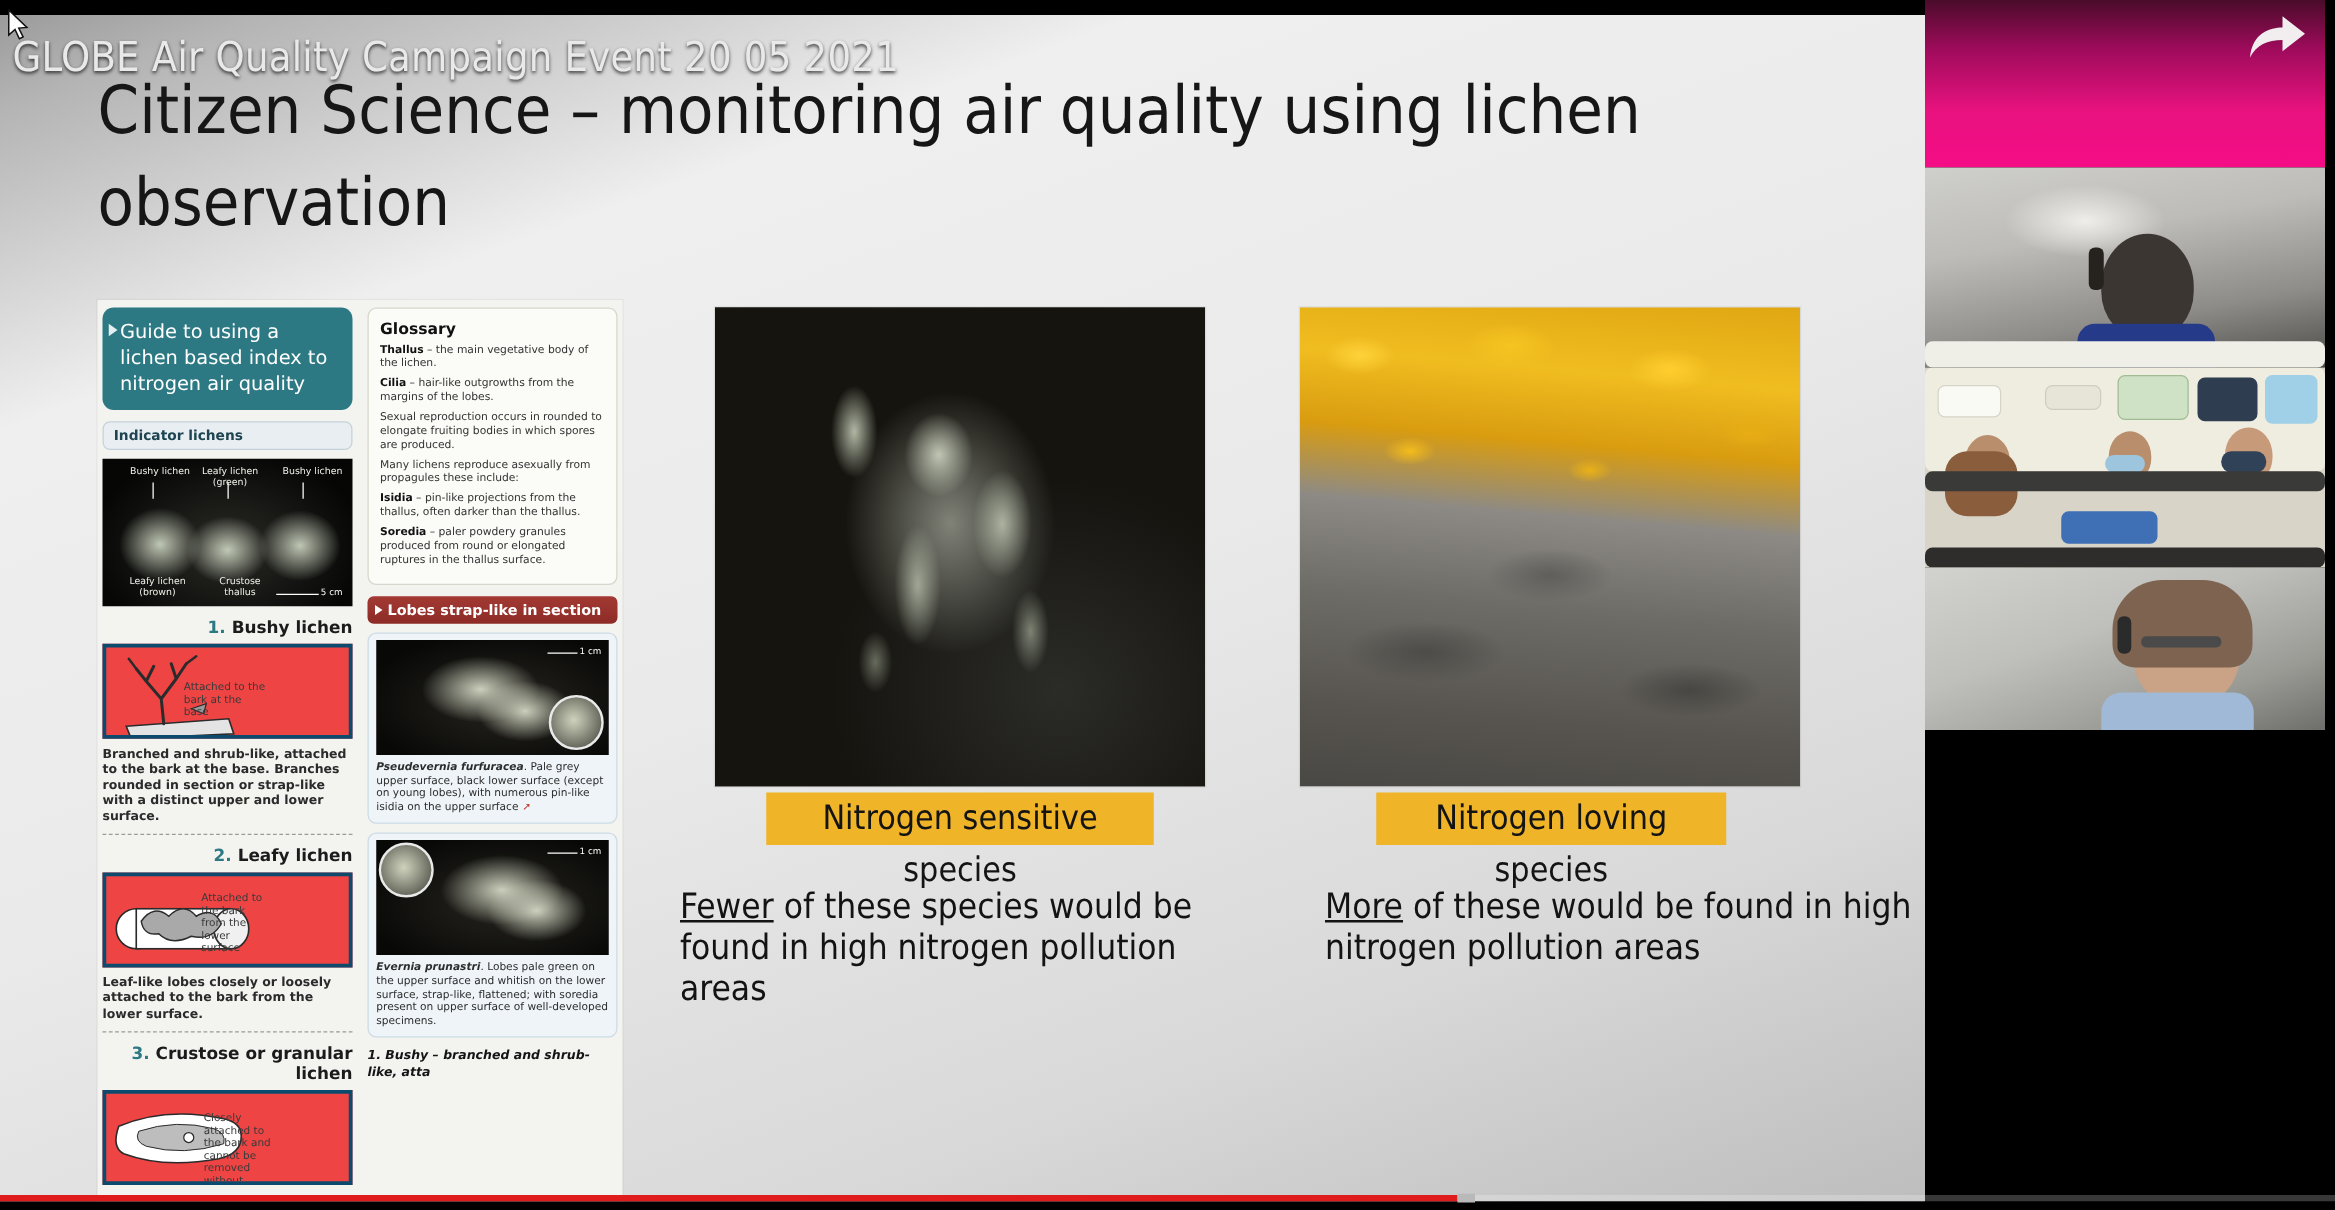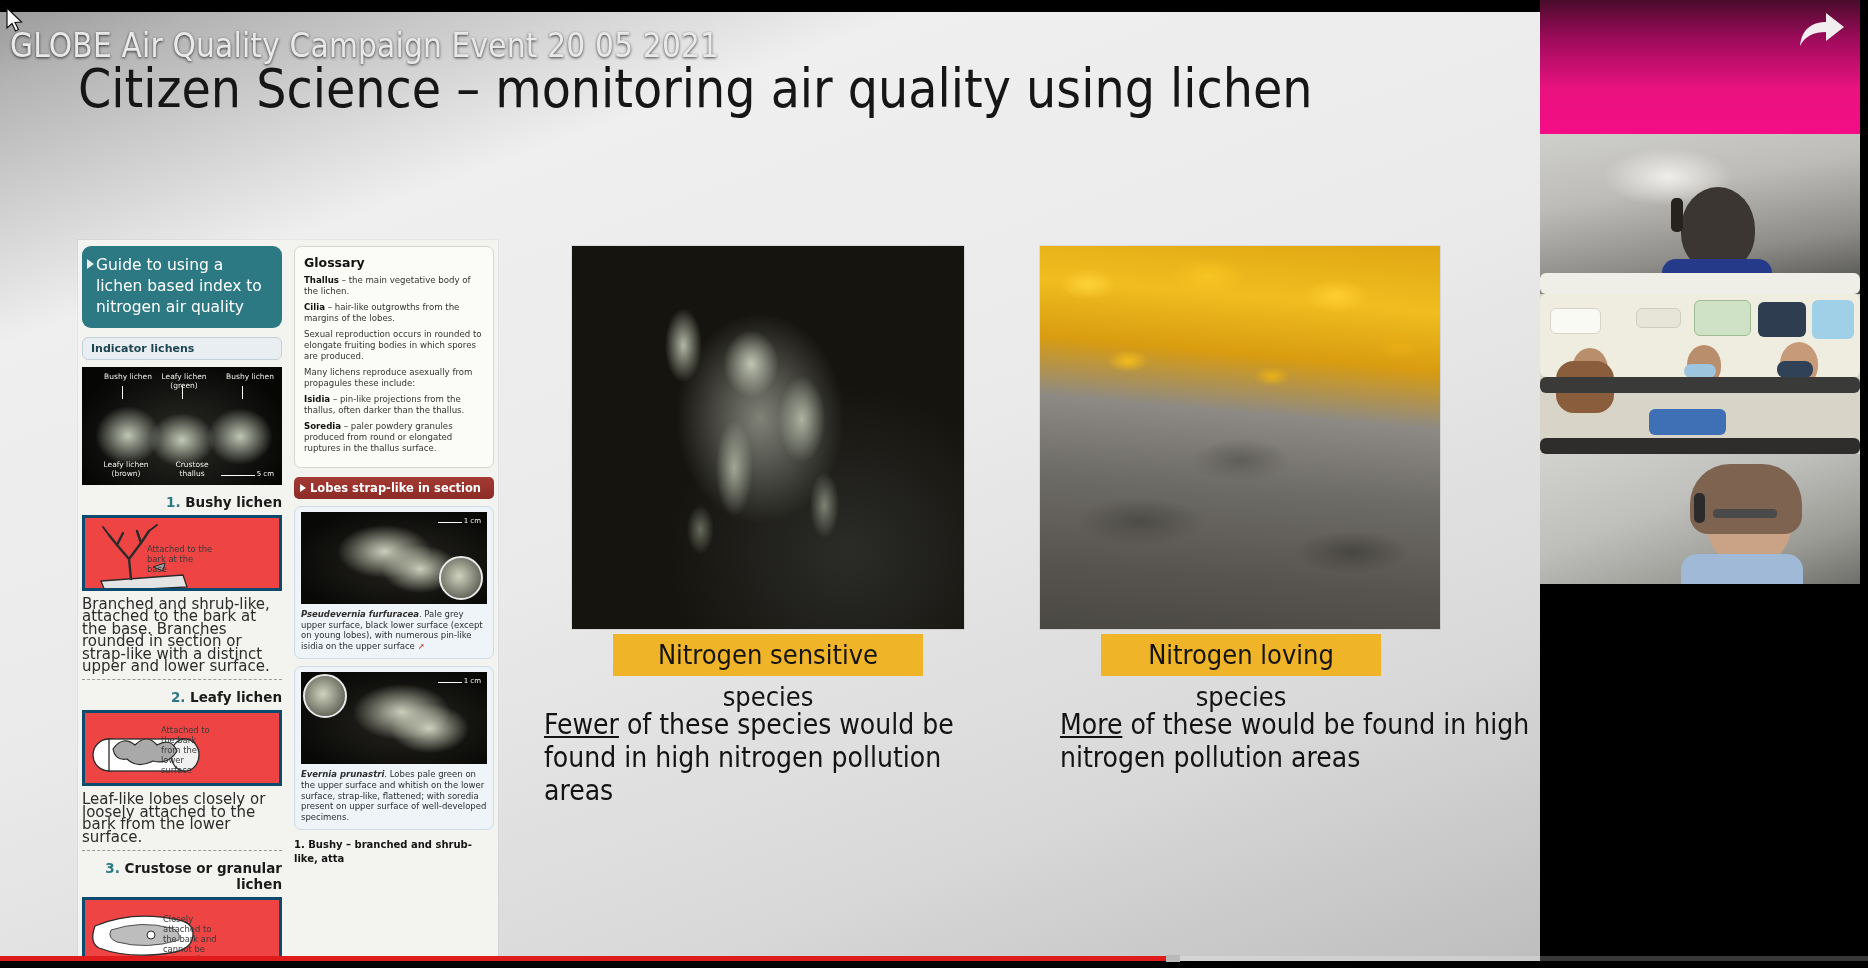--- a/index.html
+++ b/index.html
@@ -127,21 +127,21 @@
   }
   .blackbox .lab { position: absolute; text-align: center; line-height: 9px; }
   .blackbox .arrow { position: absolute; width: 1px; background: #fff; }
   .blackbox .clump {
     position: absolute; border-radius: 45%;
     background: radial-gradient(ellipse at 50% 50%, rgba(206,214,194,.92), rgba(206,214,194,0) 68%);
     filter: blur(.6px);
   }
   .scalebar { position: absolute; right: 8px; bottom: 7px; font-size: 7px; color: #fff; }
   .scalebar::before { content:""; position:absolute; left:-36px; top:5px; width:34px; height:1px; background:#fff; }
-  .g-body { font-size: 15px; line-height: 12.4px; color: #2b2b2b; margin-top: 7px; }
+  .g-body { font-size: 10px; line-height: 12.4px; color: #2b2b2b; margin-top: 7px; font-weight: bold; }
   .g-head2 { font-size: 13.5px; font-weight: bold; color: #1b1b1b; margin-top: 9px; text-align: right; }
   .g-head2 .num { color: #2c7984; }
   .g-sub { font-size: 10.6px; font-weight: bold; color: #141414; margin-top: 7px; line-height: 13.5px; }
   .dashed { border-top: 1px dashed #9a9a9a; margin-top: 7px; }
 
   .sketch {
     margin-top: 5px; height: 76px; background: #ef4444; position: relative; overflow: hidden;
     border: 3px solid #0c4a6e;
   }
   .sketch .cap { position: absolute; font-size: 8.4px; line-height: 10px; color: #3a3a3a; }
@@ -218,20 +218,21 @@
 </head>
 <body>
 
 <div id="screen">
 
   <div id="slide">
     <div id="slide-inner">
 
       <div class="slide-title">
         <div>Citizen Science – monitoring air quality using lichen</div>
+        <div>observation</div>
       </div>
 
 
       <div class="photo" id="photo-sensitive">
         <div class="lichen-mass"></div>
       </div>
       <div class="photo" id="photo-loving">
         <div class="crust"></div>
       </div>
 
@@ -343,21 +344,21 @@
               <div class="tuft" style="left:26%;top:10%;width:56%;height:66%;"></div>
               <div class="tuft" style="left:46%;top:32%;width:46%;height:58%;"></div>
               <div class="cmbar">1 cm</div>
               <div class="inset-circle tl"></div>
             </div>
             <div class="spec-cap">
               <i>Evernia prunastri</i><span>. Lobes pale green on the upper surface and whitish on the lower surface, strap-like, flattened; with soredia present on upper surface of well-developed specimens.</span>
             </div>
           </div>
 
-          <div class="g-sub" style="font-size:10px;margin-top:8px;">1. Bushy – branched and shrub-like, atta</div>
+          <div class="g-sub" style="font-size:10px;margin-top:8px;font-style:italic;">1. Bushy – branched and shrub-like, atta</div>
         </div>
       </div>
     </div>
   </div>
 
   <div id="video-title">GLOBE Air Quality Campaign Event 20 05 2021</div>
   <svg id="cursor" viewBox="0 0 18 26">
     <path d="M1 1 L1 21 L6 16.5 L9.5 24 L12.5 22.5 L9 15.5 L15.5 15 Z" fill="#fff" stroke="#111" stroke-width="1.2"></path>
   </svg>
 

